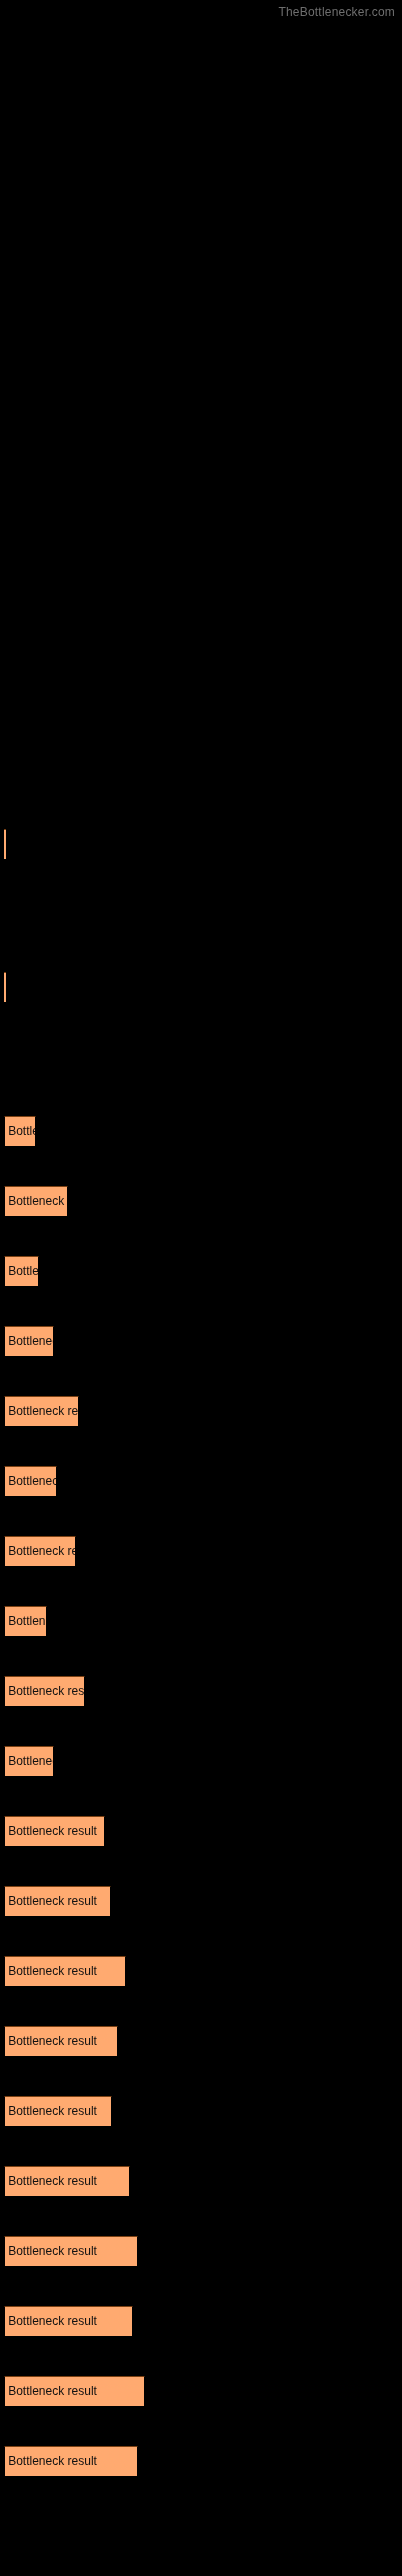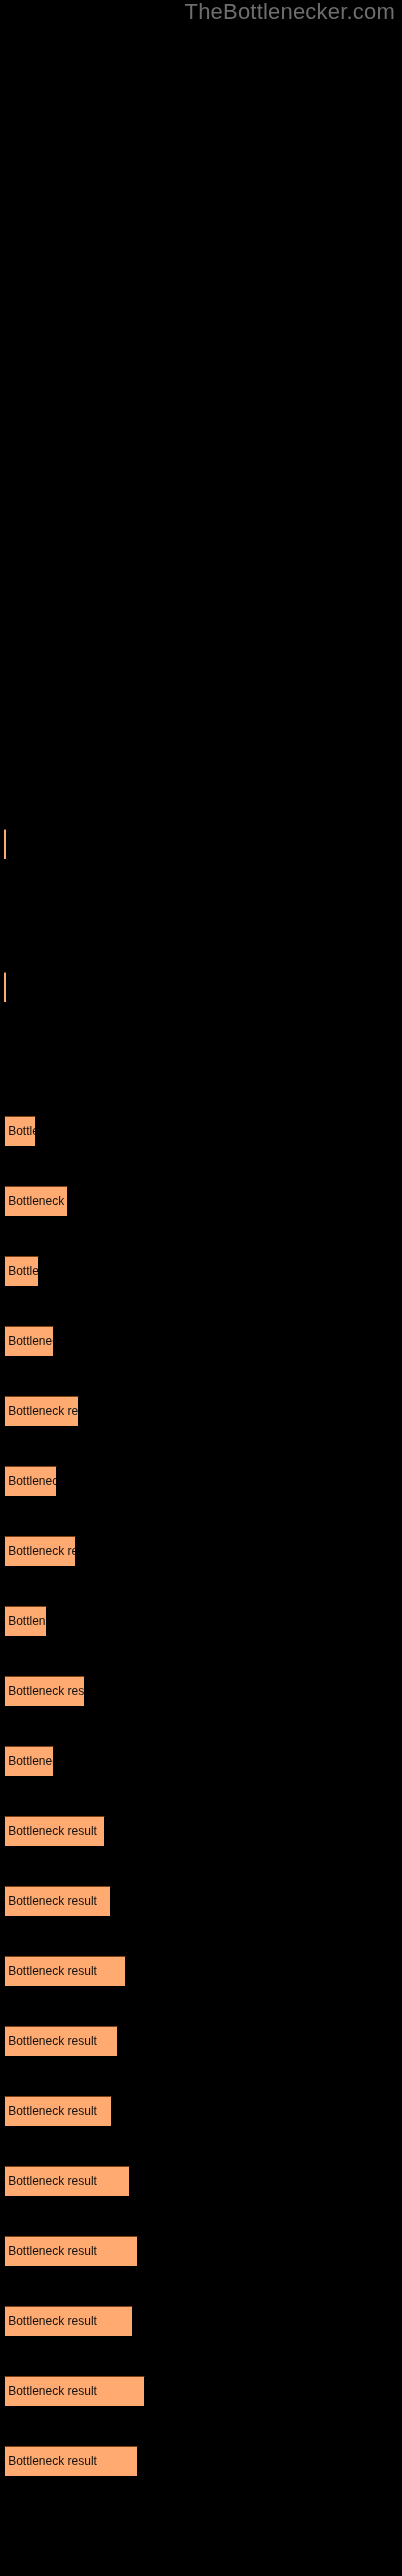--- a/index.html
+++ b/index.html
@@ -33,21 +33,21 @@
     top: 0;
     width: 403px;
     height: 27px;
     box-sizing: border-box;
     padding-right: 8px;
     text-align: right;
   }
   .site-header .brand {
     display: inline-block;
     font-family: "Liberation Sans", sans-serif;
-    font-size: 22px;
+    font-size: 12px;
     line-height: 24px;
     letter-spacing: 0.2px;
     color: #6e6e6e;
     white-space: nowrap;
   }
 
   
   #plot-area {
     position: absolute;
     left: 0;

